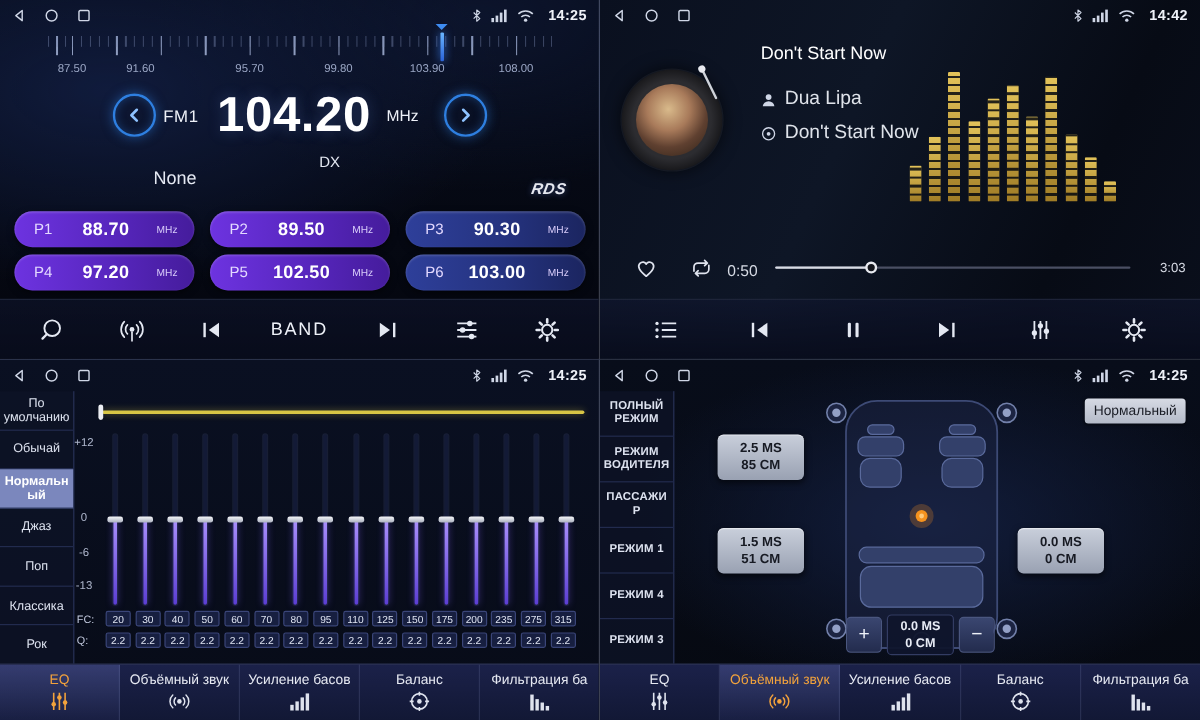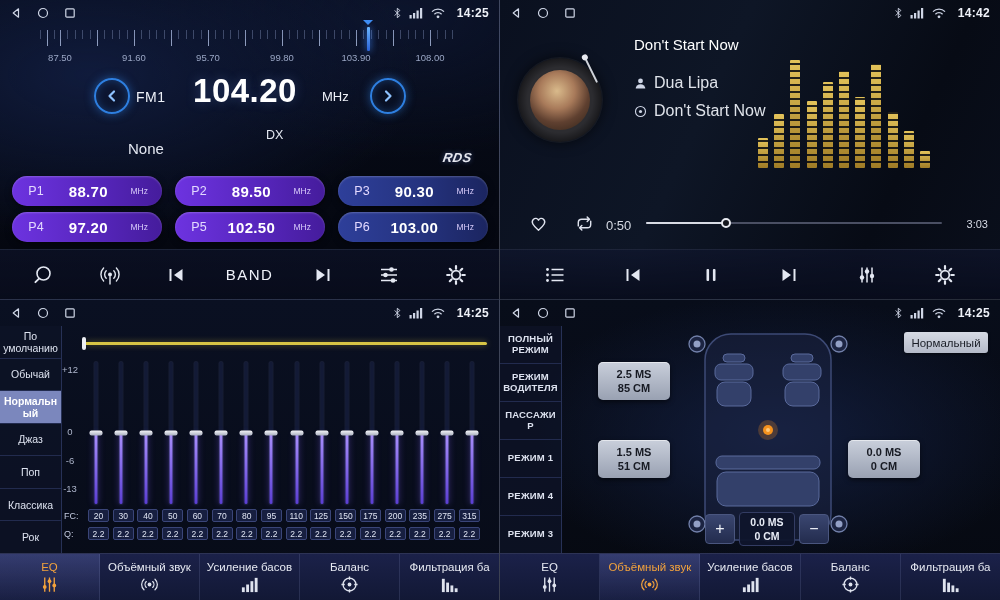--- a/index.html
+++ b/index.html
@@ -33,21 +33,21 @@
 .ruler{position:absolute;left:40px;top:30px;width:420px;height:46px}
 .ticks-major{position:absolute;top:0;left:0;right:0;height:16px;background:repeating-linear-gradient(to right,rgba(165,180,215,.85) 0 1px,transparent 1px 37px);background-position:20px 0}
 .ticks-minor{position:absolute;top:0;left:0;right:0;height:9px;background:repeating-linear-gradient(to right,rgba(120,135,175,.45) 0 1px,transparent 1px 7.4px);background-position:20px 0}
 .rlabel{position:absolute;top:22px;transform:translateX(-50%);font-size:9.5px;color:#9aa6c4;white-space:nowrap}
 .freq-pointer{position:absolute;left:327px;top:-3px;width:3px;height:24px;background:linear-gradient(#6ab6ff,#2a62d8);box-shadow:0 0 7px #3a7ef0;border-radius:1px}
 .freq-pointer::before{content:"";position:absolute;top:-7px;left:-4px;border:5.5px solid transparent;border-top-color:#3e8cf2}
 .freq-btn{position:absolute;width:36px;height:36px;border-radius:50%;border:2px solid #2e7fe0;box-shadow:0 0 10px rgba(46,127,224,.55),inset 0 0 8px rgba(46,127,224,.35);display:flex;align-items:center;justify-content:center;background:rgba(10,18,40,.4);color:#8ec2ff}
 .btn-left{left:94px;top:78px}.btn-right{left:370px;top:78px}
 .freq-btn svg{width:18px;height:18px}
 .band-text{position:absolute;left:136px;top:89px;font-size:14px;color:#eef1f8;letter-spacing:.5px}
-.freq-big{position:absolute;left:178px;top:72px;width:134px;text-align:center;font-size:33px;font-weight:bold;letter-spacing:.5px;color:#fff;text-shadow:0 0 12px rgba(120,160,255,.25)}
+.freq-big{position:absolute;left:178px;top:72px;width:134px;text-align:center;font-size:41px;font-weight:bold;letter-spacing:.5px;color:#fff;text-shadow:0 0 12px rgba(120,160,255,.25)}
 .freq-unit{position:absolute;left:322px;top:89px;font-size:13px;color:#eef1f8}
 .stereo-text{position:absolute;left:128px;top:140px;width:56px;text-align:left;font-size:15px;color:#e4e8f2}
 .dx-text{position:absolute;left:266px;top:128px;font-size:12.5px;color:#e4e8f2}
 .rds-badge{position:absolute;left:443px;top:150px;font-size:13px;font-style:italic;font-weight:bold;letter-spacing:.5px;transform:skewX(-10deg);color:#e6e8f0;text-shadow:0 0 5px rgba(130,160,255,.45)}
 .preset{position:absolute;height:30px;width:150px;border-radius:15px;display:flex;align-items:center;padding:0 14px;gap:6px;box-shadow:inset 0 1px 2px rgba(255,255,255,.22),0 2px 6px rgba(0,0,0,.5)}
 .preset.purple{background:linear-gradient(90deg,#6d33e0 0%,#5726bd 55%,#451c9c 100%)}
 .preset.blue{background:linear-gradient(90deg,#2e3f9a 0%,#25337f 55%,#1b2560 100%)}
 .plabel{font-size:12.5px;color:#e3d9ff;width:20px}
 .pfreq{flex:1;text-align:center;font-size:15px;font-weight:bold;color:#fff;letter-spacing:.3px}
 .punit{font-size:8.5px;color:#d8ccfa}
@@ -156,21 +156,21 @@
             </svg>
           </span>
         <span class="status-time">14:25</span>
       </div>
     </div>
 
     <div class="ruler">
       <div class="ticks-major"></div>
       <div class="ticks-minor"></div>
       <span class="rlabel" style="left:20px">87.50</span>
-      <span class="rlabel" style="left:94px">91.60</span>
+      <span class="rlabel" style="left:77px">91.60</span>
       <span class="rlabel" style="left:168px">95.70</span>
       <span class="rlabel" style="left:242px">99.80</span>
       <span class="rlabel" style="left:316px">103.90</span>
       <span class="rlabel" style="left:390px">108.00</span>
       <div class="freq-pointer"></div>
     </div>
 
     <button class="freq-btn btn-left">
         <svg viewBox="0 0 18 18">
           <path d="M11 4.5 L6.5 9 L11 13.5" fill="none" stroke="currentColor" stroke-width="2.2" stroke-linecap="round" stroke-linejoin="round"></path>

